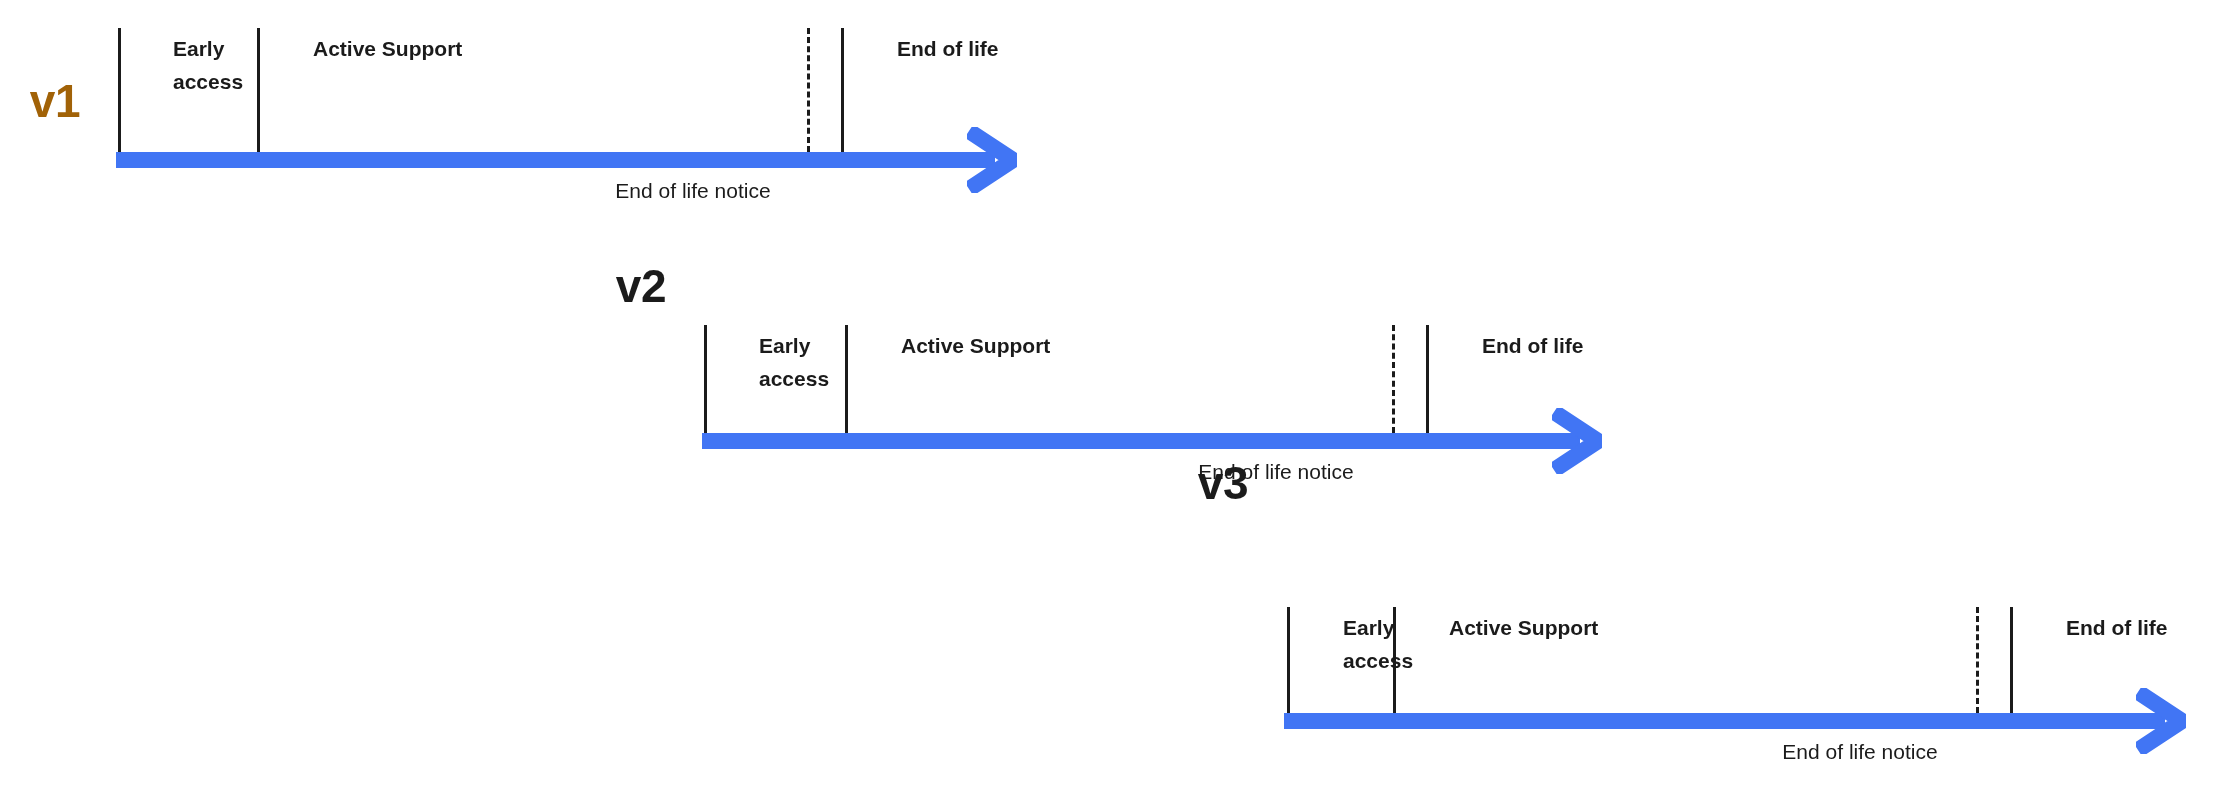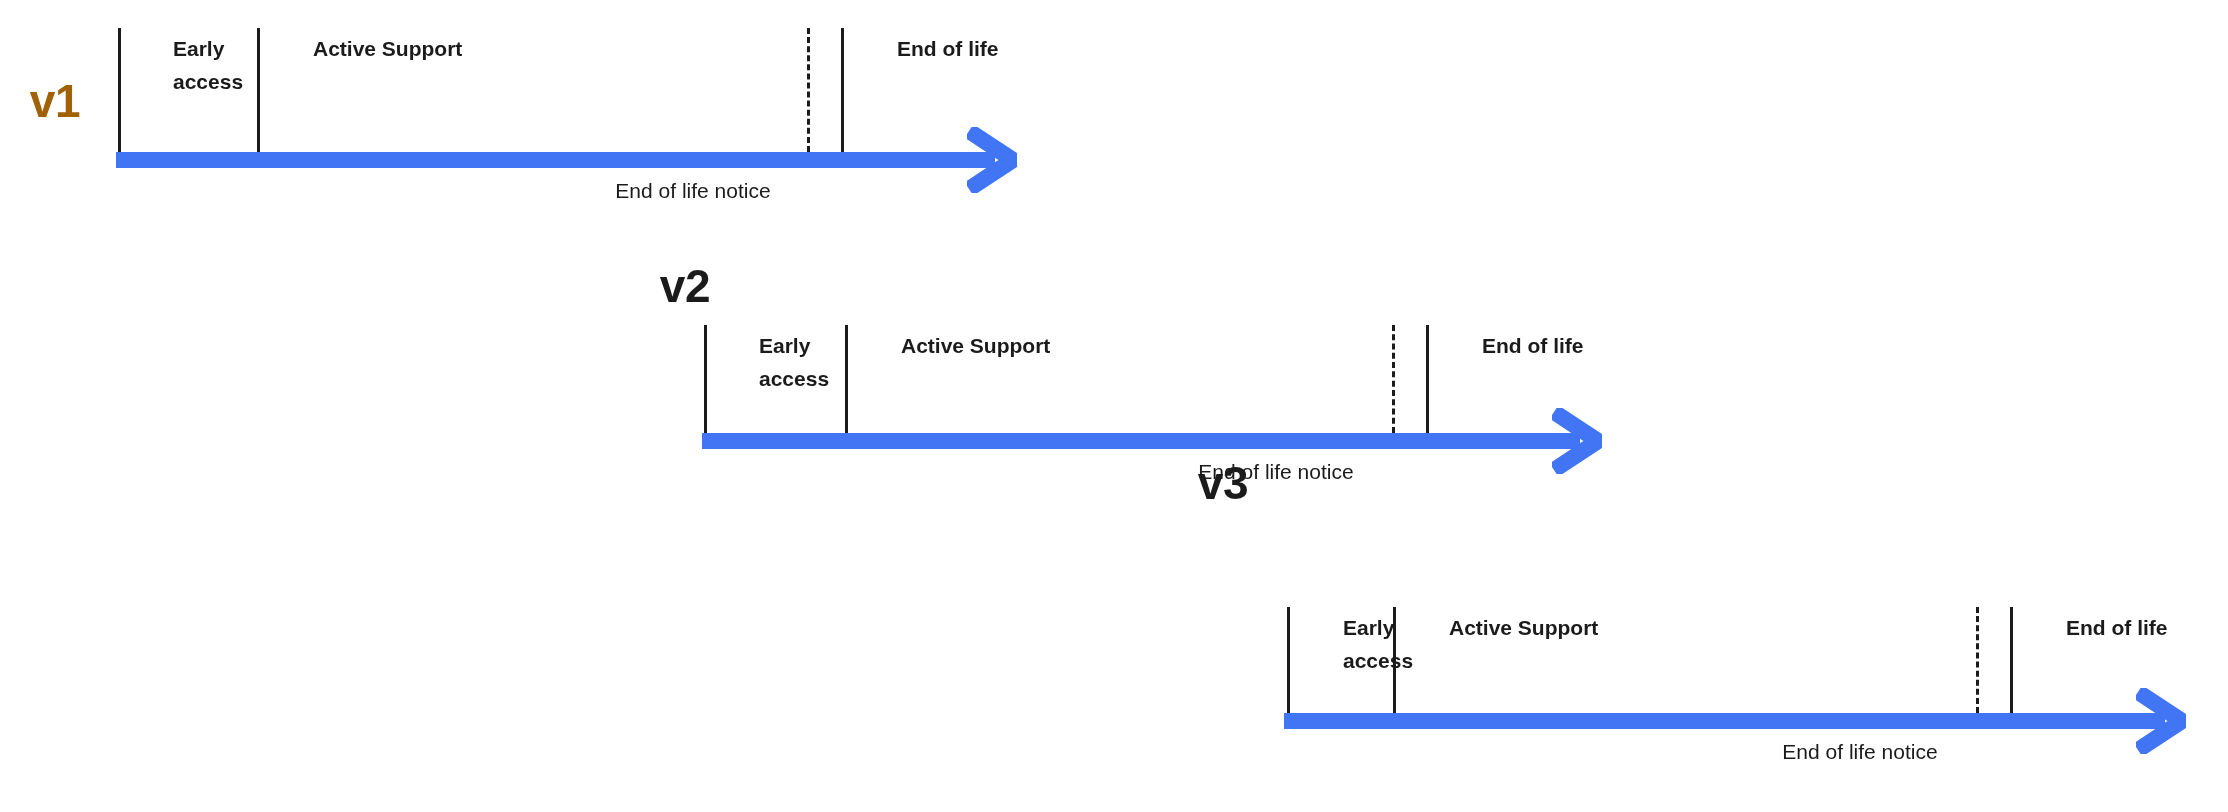--- a/index.html
+++ b/index.html
@@ -84,21 +84,21 @@
 access</div>
       <div class="phase-label" style="left: 272px; top: 32px; color: rgb(27, 27, 27);">Active Support</div>
       <div class="phase-label" style="left: 856px; top: 32px; color: rgb(27, 27, 27);">End of life</div>
       <div class="bar" style="left: 116px; top: 152px; width: 879px; background: rgb(65, 117, 244);"></div>
       <svg class="arrow-head" width="50" height="66" viewBox="0 0 50 66" style="left: 967px; top: 127px;">
         <polyline points="2,4 46,33 2,62" fill="none" stroke="#4175f4" stroke-width="16" stroke-linecap="butt" stroke-linejoin="miter"></polyline>
       </svg>
       <div class="notice-label" style="left: 693px; top: 179px; color: rgb(27, 27, 27);">End of life notice</div>
     </div>
     <div class="lane">
-      <div class="version-label" style="left: 666px; top: 263px; color: rgb(27, 27, 27); margin-left: 44px;">v2</div>
+      <div class="version-label" style="left: 666px; top: 263px; color: rgb(27, 27, 27);">v2</div>
       <div class="tick" style="left: 704px; top: 325px; height: 108px; background: rgb(27, 27, 27);"></div>
       <div class="tick" style="left: 845px; top: 325px; height: 108px; background: rgb(27, 27, 27);"></div>
       <div class="tick dashed" style="left: 1392px; top: 325px; height: 108px; border-left-color: rgb(27, 27, 27);"></div>
       <div class="tick" style="left: 1426px; top: 325px; height: 108px; background: rgb(27, 27, 27);"></div>
       <div class="phase-label" style="left: 718px; top: 329px; color: rgb(27, 27, 27);">Early
 access</div>
       <div class="phase-label" style="left: 860px; top: 329px; color: rgb(27, 27, 27);">Active Support</div>
       <div class="phase-label" style="left: 1441px; top: 329px; color: rgb(27, 27, 27);">End of life</div>
       <div class="bar" style="left: 702px; top: 433px; width: 878px; background: rgb(65, 117, 244);"></div>
       <svg class="arrow-head" width="50" height="66" viewBox="0 0 50 66" style="left: 1552px; top: 408px;">

